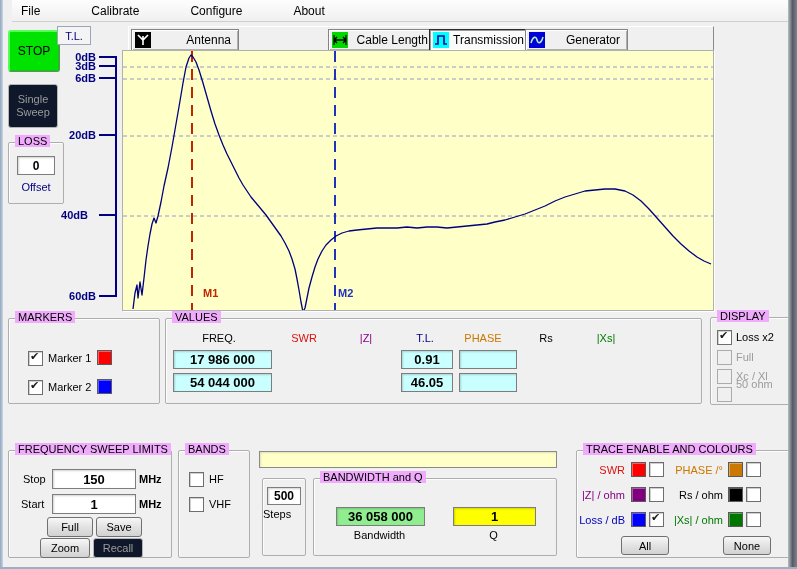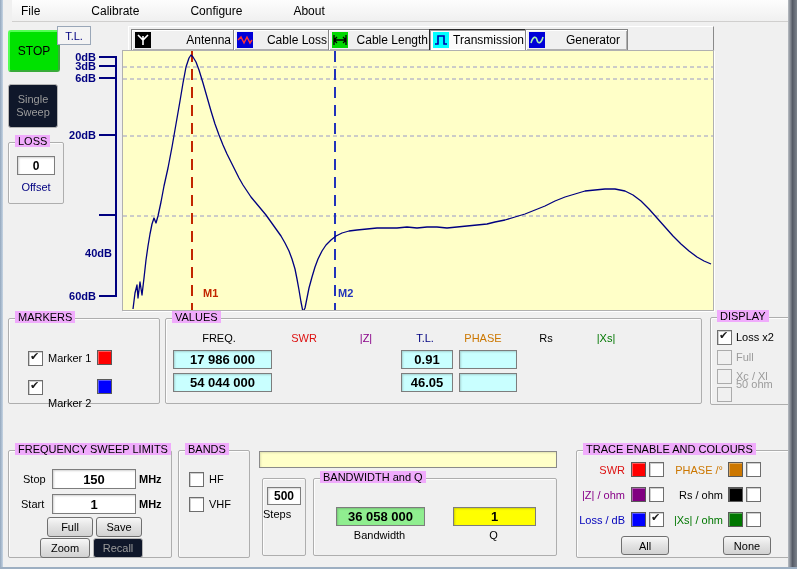--- a/index.html
+++ b/index.html
@@ -80,44 +80,37 @@
   <div class="grp" style="left:8px;top:142px;width:54px;height:60px;">
     <span class="ttl">LOSS</span>
     <div class="inp" style="left:8px;top:13px;width:36px;height:17px;font-size:12px;">0</div>
     <span class="lbl navy" style="left:0;top:38px;width:54px;text-align:center;">Offset</span>
   </div>
 
   <span class="ticklbl" style="left:56px;top:51px;">0dB</span>
   <span class="ticklbl" style="left:56px;top:60px;">3dB</span>
   <span class="ticklbl" style="left:56px;top:72px;">6dB</span>
   <span class="ticklbl" style="left:56px;top:129px;">20dB</span>
-  <span class="ticklbl" style="left:72px;top:209px;margin-top:38px;">40dB</span>
+  <span class="ticklbl" style="left:48px;top:209px;">40dB</span>
   <span class="ticklbl" style="left:56px;top:290px;">60dB</span>
   <div class="tickline" style="left:99px;top:56px;width:18px;"></div>
   <div class="tickline" style="left:99px;top:65px;width:18px;"></div>
   <div class="tickline" style="left:99px;top:77px;width:18px;"></div>
   <div class="tickline" style="left:99px;top:134px;width:18px;"></div>
   <div class="tickline" style="left:99px;top:214px;width:18px;"></div>
   <div class="tickline" style="left:99px;top:295px;width:18px;"></div>
   <div class="abs" style="left:115px;top:57px;width:2px;height:240px;background:#000080;"></div>
 
   <div id="toolbar">
     <div class="tbtn" style="left:2px;width:99px;">
       <svg class="ticon" viewBox="0 0 16 16">
           <rect width="16" height="16" fill="#000"></rect>
           <path d="M3 3 L8 8 L13 3 M8 4 L8 13" stroke="#fff" stroke-width="1.6" fill="none"></path>
         </svg>
       <span>Antenna</span>
-    </div>
-    <div class="tbtn" style="left:104px;width:93px;">
-      <svg class="ticon" viewBox="0 0 16 16">
-          <rect width="16" height="16" fill="#0000d8"></rect>
-          <polyline points="1,8 4,5 7,11 10,5 13,11 15,8" stroke="#ff3333" stroke-width="1.4" fill="none"></polyline>
-        </svg>
-      <span>Cable Loss</span>
     </div>
     <div class="tbtn" style="left:199px;width:99px;">
       <svg class="ticon" viewBox="0 0 16 16">
           <rect width="16" height="16" fill="#00d800"></rect>
           <path d="M2 3 V13 M14 3 V13 M2 8 H14 M5 5 L2 8 L5 11 M11 5 L14 8 L11 11" stroke="#000" stroke-width="1.3" fill="none"></path>
         </svg>
       <span>Cable Length</span>
     </div>
     <div class="tbtn active" style="left:300px;width:94px;">
       <svg class="ticon" viewBox="0 0 16 16">
@@ -148,21 +141,21 @@
     <span class="mlabel" style="left:72px;top:236px;color:#c22500;padding-left:8px;">M1</span>
     <span class="mlabel" style="left:215px;top:236px;color:#2233bb;">M2</span>
   </div>
 
   <div class="grp" style="left:8px;top:318px;width:150px;height:84px;">
     <span class="ttl">MARKERS</span>
     <span class="cb checked" style="left:19px;top:32px;"></span>
     <span class="lbl" style="left:39px;top:33px;">Marker 1</span>
     <span class="swatch" style="left: 88px; top: 31px; background: rgb(255, 0, 0);"></span>
     <span class="cb checked" style="left:19px;top:61px;"></span>
-    <span class="lbl" style="left:39px;top:78px;">Marker 2</span>
+    <span class="lbl" style="left:39px;top:62px;">Marker 2</span>
     <span class="swatch" style="left: 88px; top: 60px; background: rgb(0, 0, 255);"></span>
   </div>
 
   <div class="grp" style="left:165px;top:318px;width:535px;height:84px;">
     <span class="ttl">VALUES</span>
     <span class="lbl" style="left: 18px; top: 13px; width: 70px; text-align: center; color: rgb(0, 0, 0);">FREQ.</span>
     <span class="lbl" style="left: 103px; top: 13px; width: 70px; text-align: center; color: rgb(221, 17, 17);">SWR</span>
     <span class="lbl" style="left: 165px; top: 13px; width: 70px; text-align: center; color: rgb(136, 0, 136);">|Z|</span>
     <span class="lbl" style="left: 224px; top: 13px; width: 70px; text-align: center; color: rgb(0, 0, 128);">T.L.</span>
     <span class="lbl" style="left: 282px; top: 13px; width: 70px; text-align: center; color: rgb(204, 119, 0);">PHASE</span>

